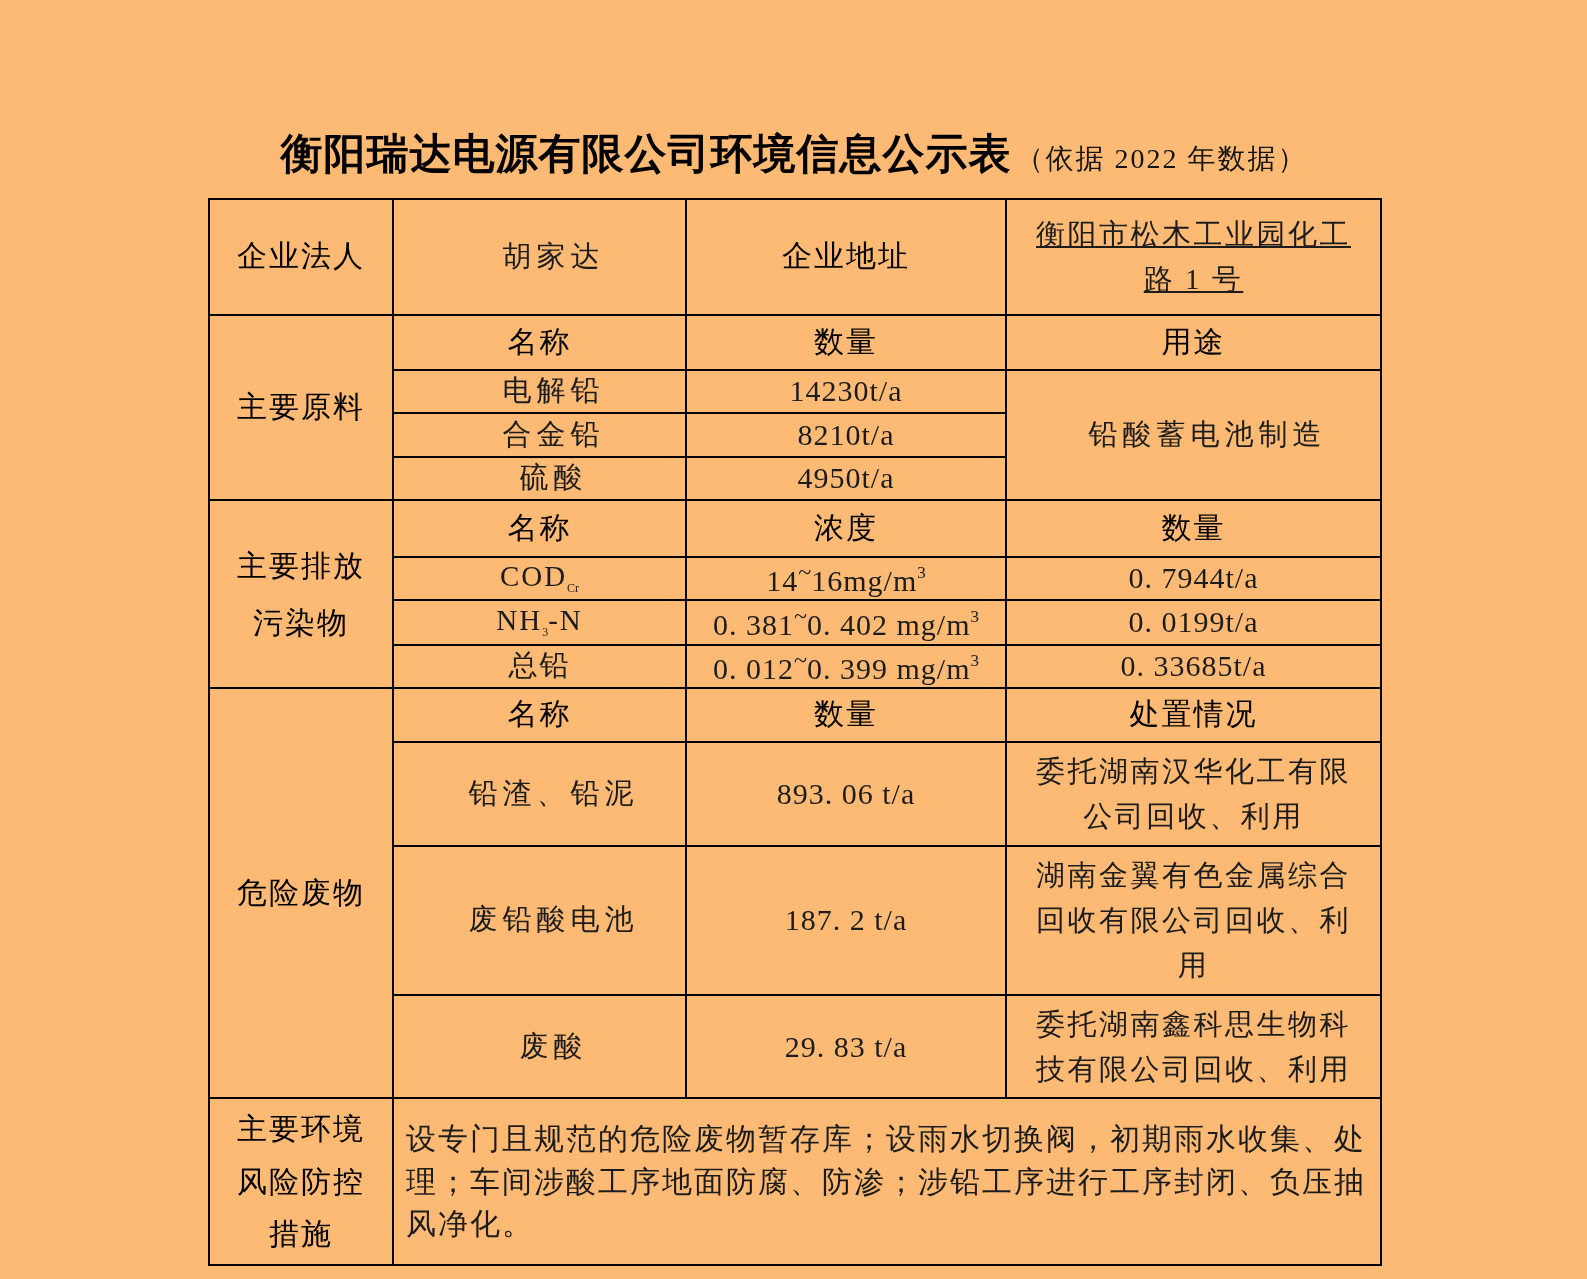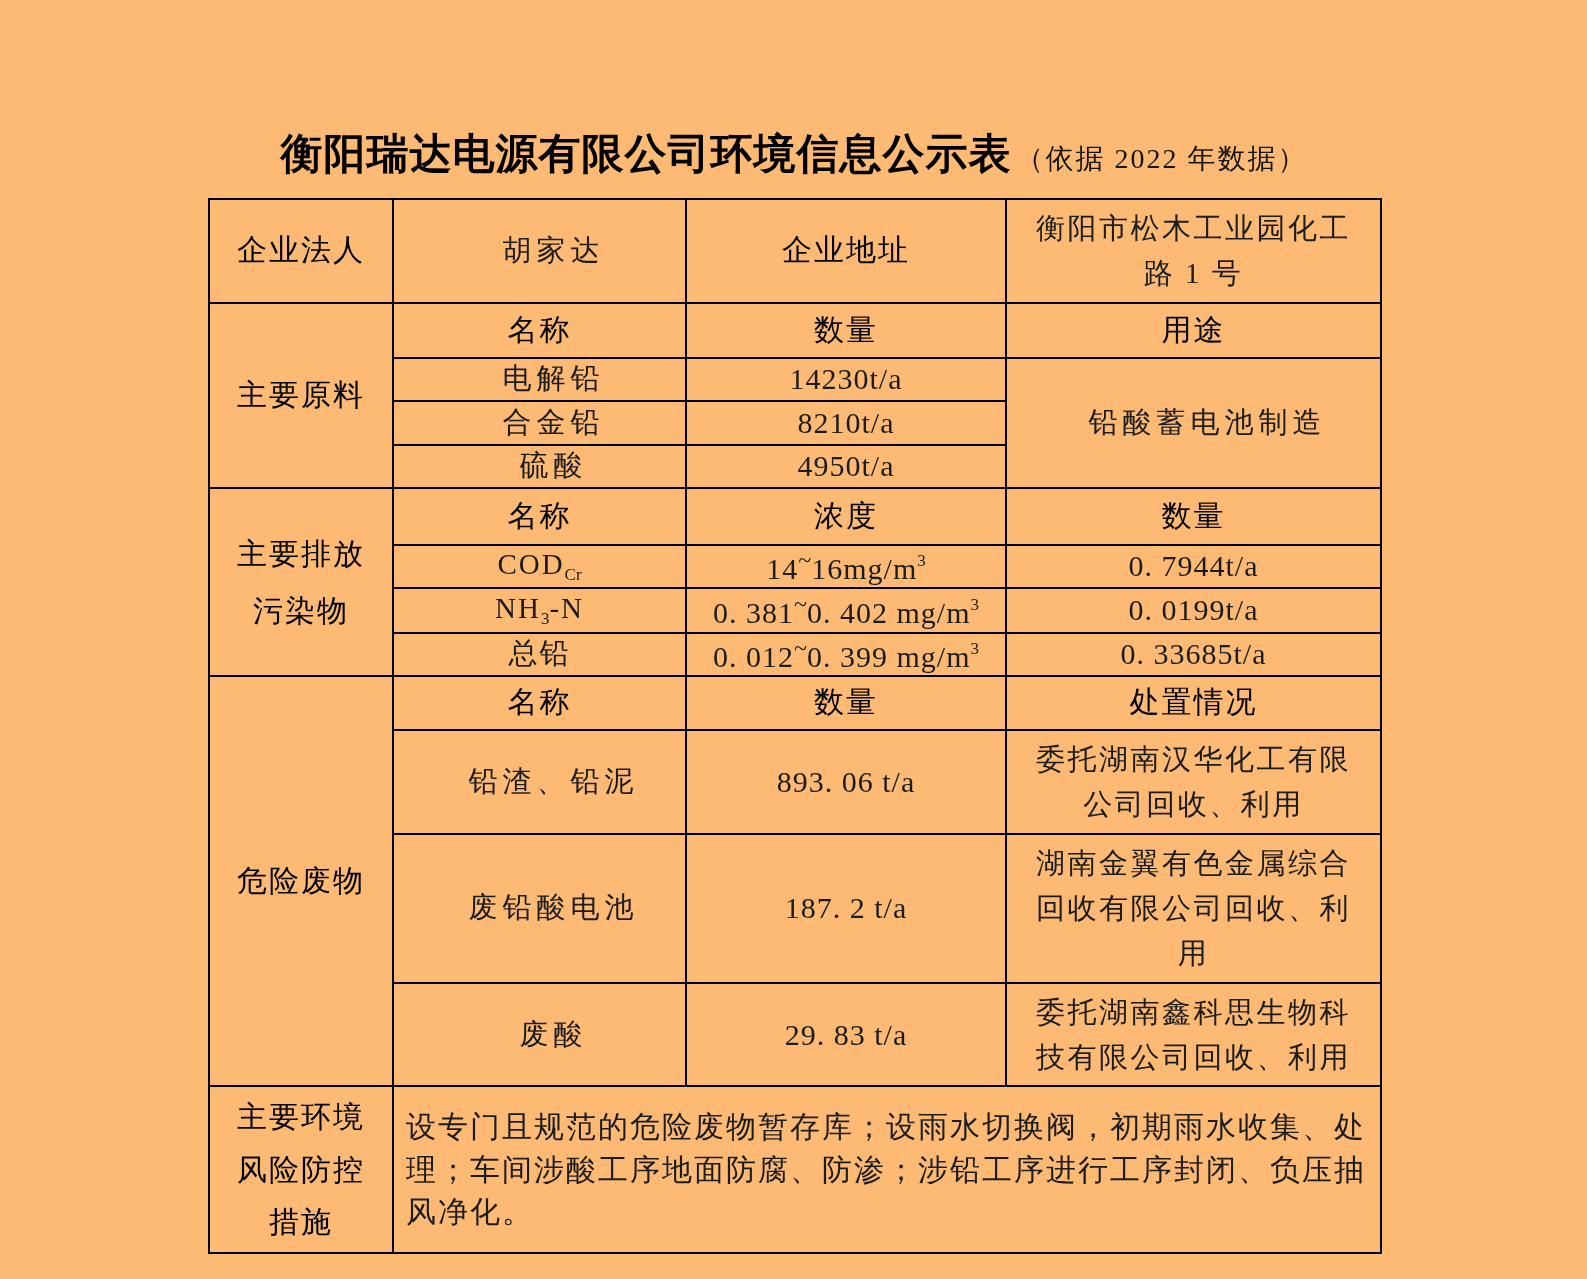--- a/index.html
+++ b/index.html
@@ -79,23 +79,23 @@
   }
   
   .wrapcell {
     font-family:"Liberation Serif", serif;
     font-size:29px;
     letter-spacing:2.5px;
     line-height:1.55;
     color:#1c1c1c;
     padding:6px 18px;
   }
-  .addr { padding:6px 22px; }
-  
-  .sb { font-size:17px; vertical-align:-6px; letter-spacing:0; }
+  .addr { padding:12px 22px;text-decoration:underline; }
+  
+  .sb { font-size:12px; vertical-align:-6px; letter-spacing:0; }
   .sp { font-size:17px; vertical-align:13px; letter-spacing:0; }
   .tld { font-size:24px; vertical-align:11px; letter-spacing:0; }
   
   .measures {
     font-family:"Liberation Serif", serif;
     font-size:30px;
     letter-spacing:2px;
     line-height:1.42;
     color:#1c1c1c;
     text-align:left;

